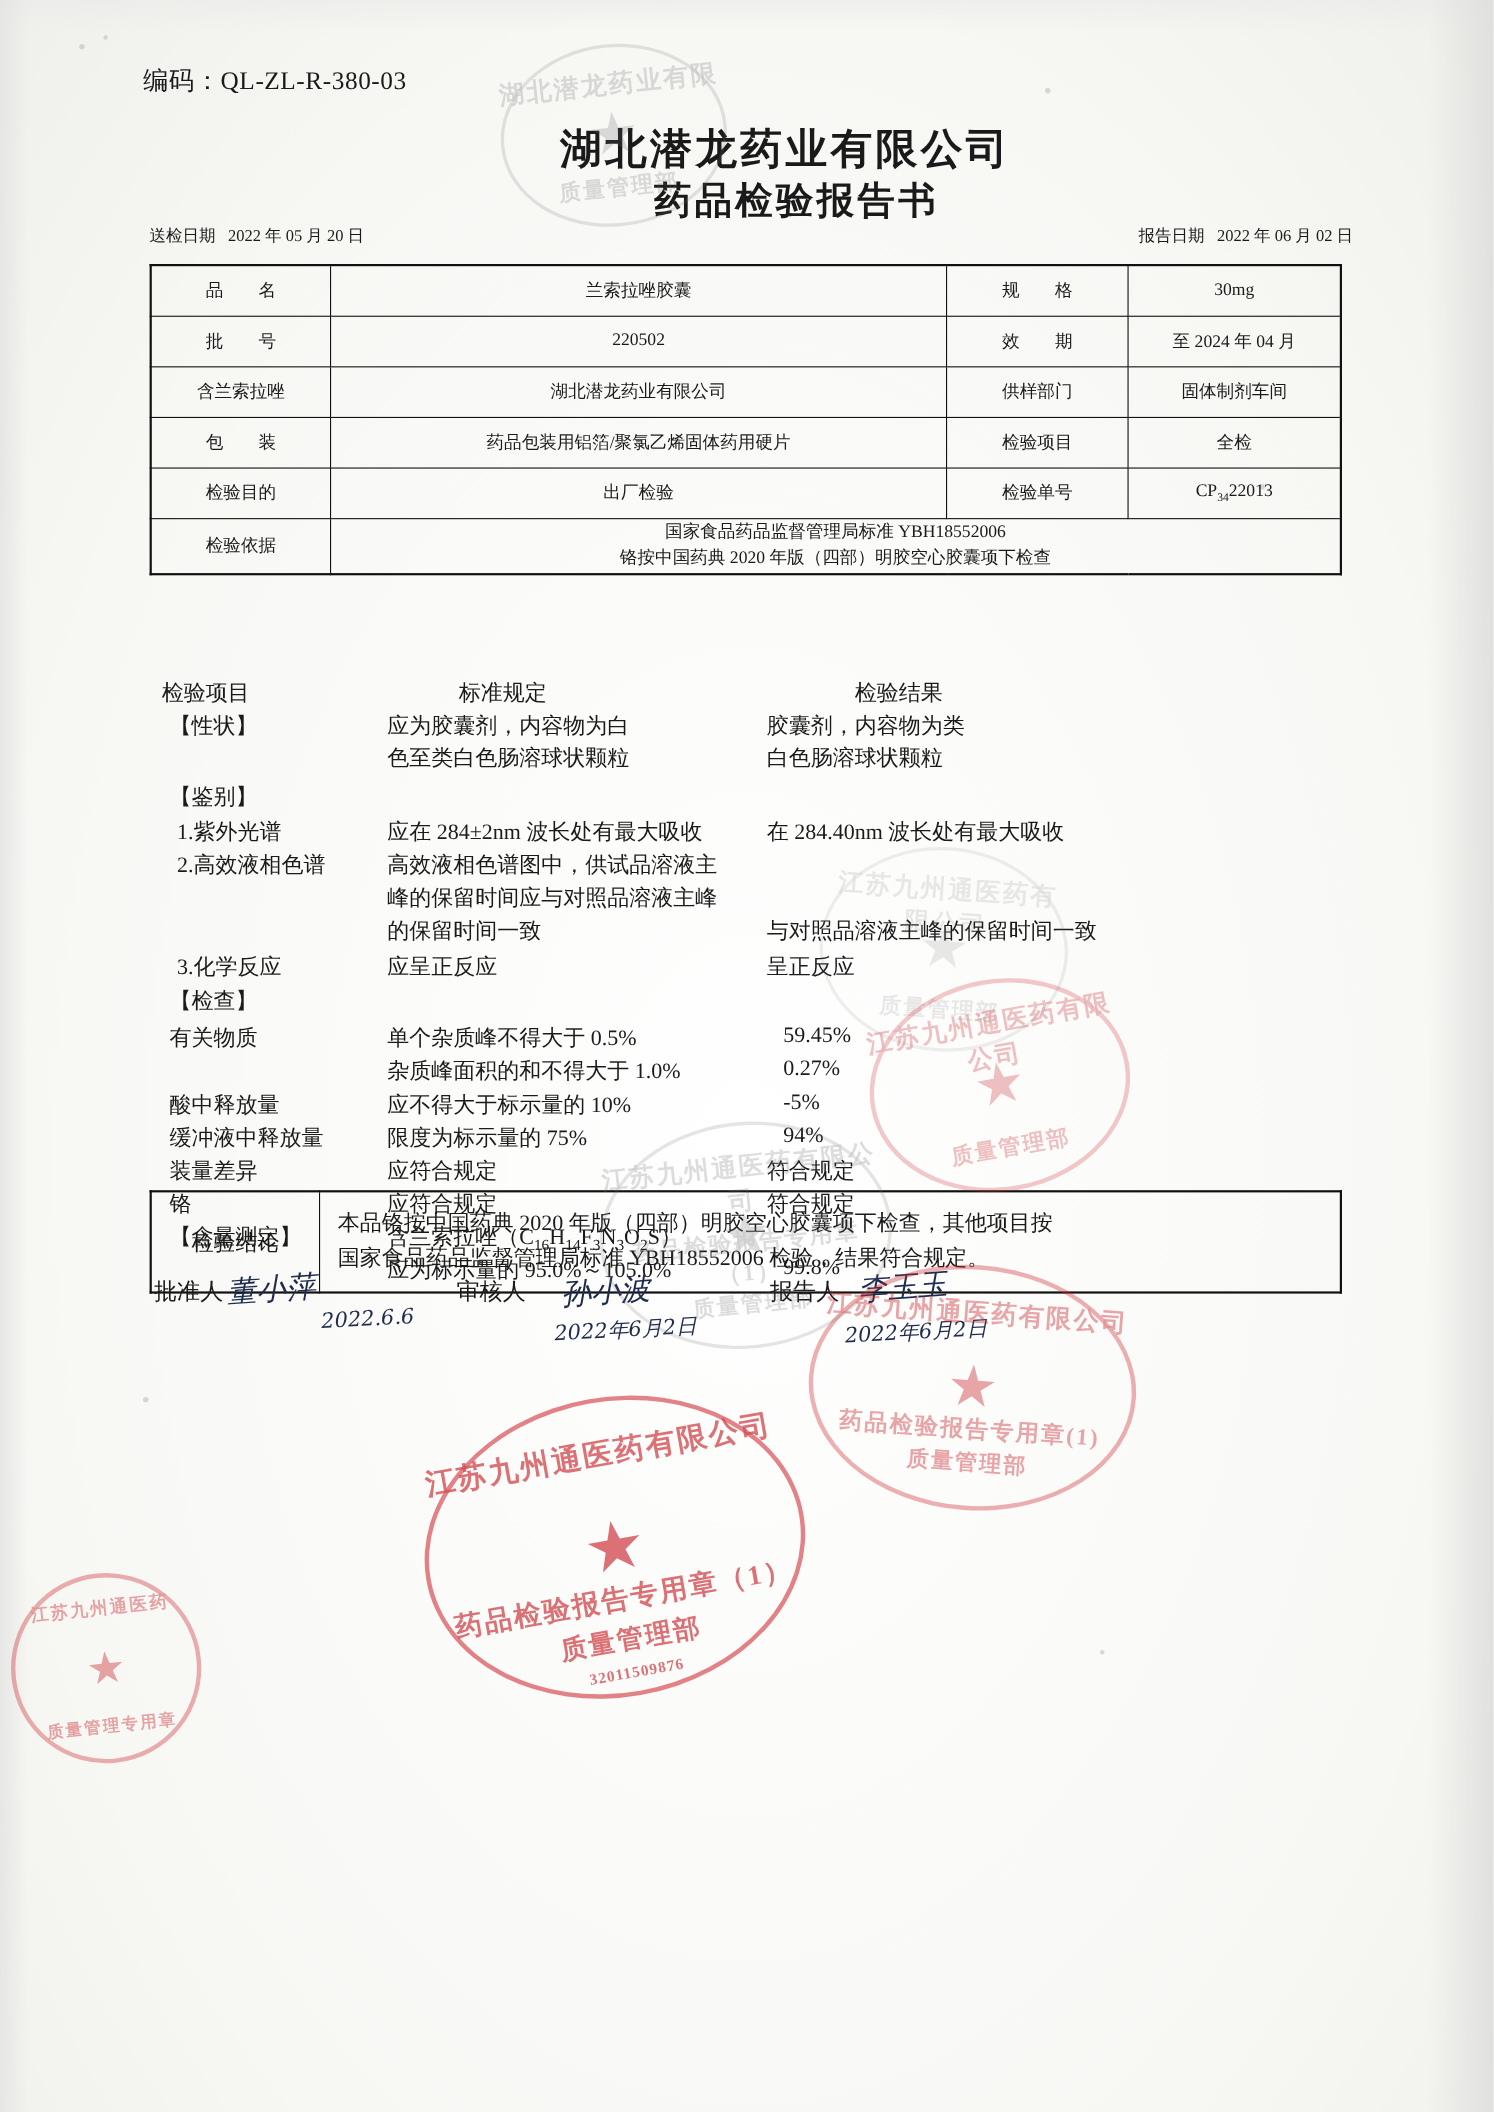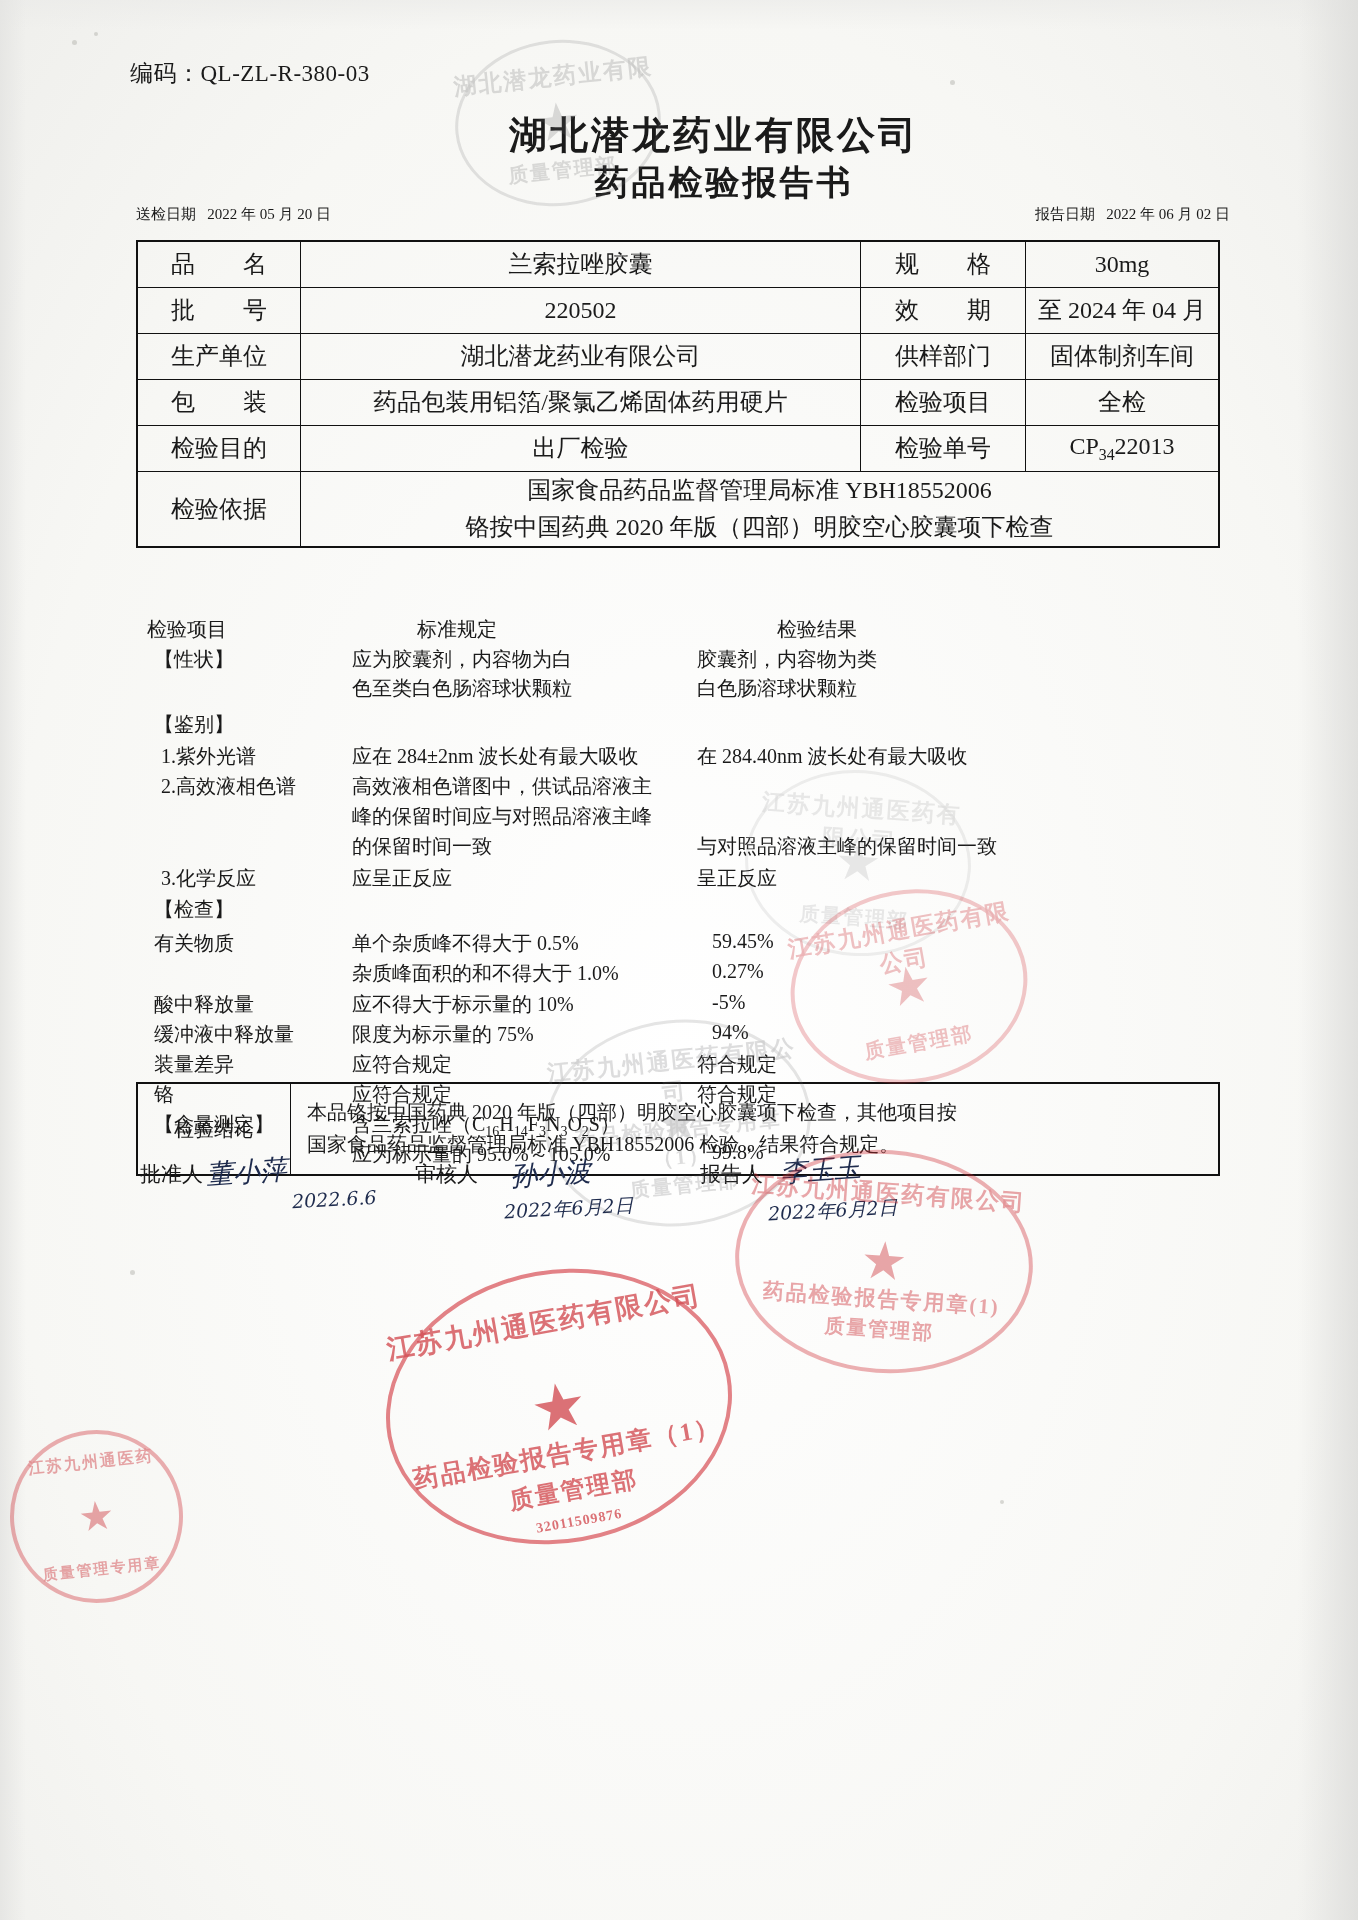--- a/index.html
+++ b/index.html
@@ -87,21 +87,21 @@
   .tbl {
     position: absolute;
     left: 136px;
     top: 240px;
     width: 1084px;
     border: 2px solid #111;
     border-collapse: collapse;
   }
   .tbl td {
     border: 1px solid #111;
-    font-size: 24px;
+    font-size: 16px;
     padding: 0 6px;
     vertical-align: middle;
   }
   .lbl {
     text-align: center;
     width: 150px;
     white-space: nowrap;
   }
   .val-mid { text-align: center; }
   .lbl-r { text-align: center; width: 152px; white-space: nowrap; }
@@ -279,21 +279,21 @@
         <td class="lbl-r">规　　格</td>
         <td class="val-r">30mg</td>
       </tr>
       <tr class="r-h38">
         <td class="lbl">批　　号</td>
         <td class="val-mid">220502</td>
         <td class="lbl-r">效　　期</td>
         <td class="val-r">至 2024 年 04 月</td>
       </tr>
       <tr class="r-h38">
-        <td class="lbl">生产单位</td>
+        <td class="lbl">含兰索拉唑</td>
         <td class="val-mid">湖北潜龙药业有限公司</td>
         <td class="lbl-r">供样部门</td>
         <td class="val-r">固体制剂车间</td>
       </tr>
       <tr class="r-h38">
         <td class="lbl">包　　装</td>
         <td class="val-mid">药品包装用铝箔/聚氯乙烯固体药用硬片</td>
         <td class="lbl-r">检验项目</td>
         <td class="val-r">全检</td>
       </tr>

